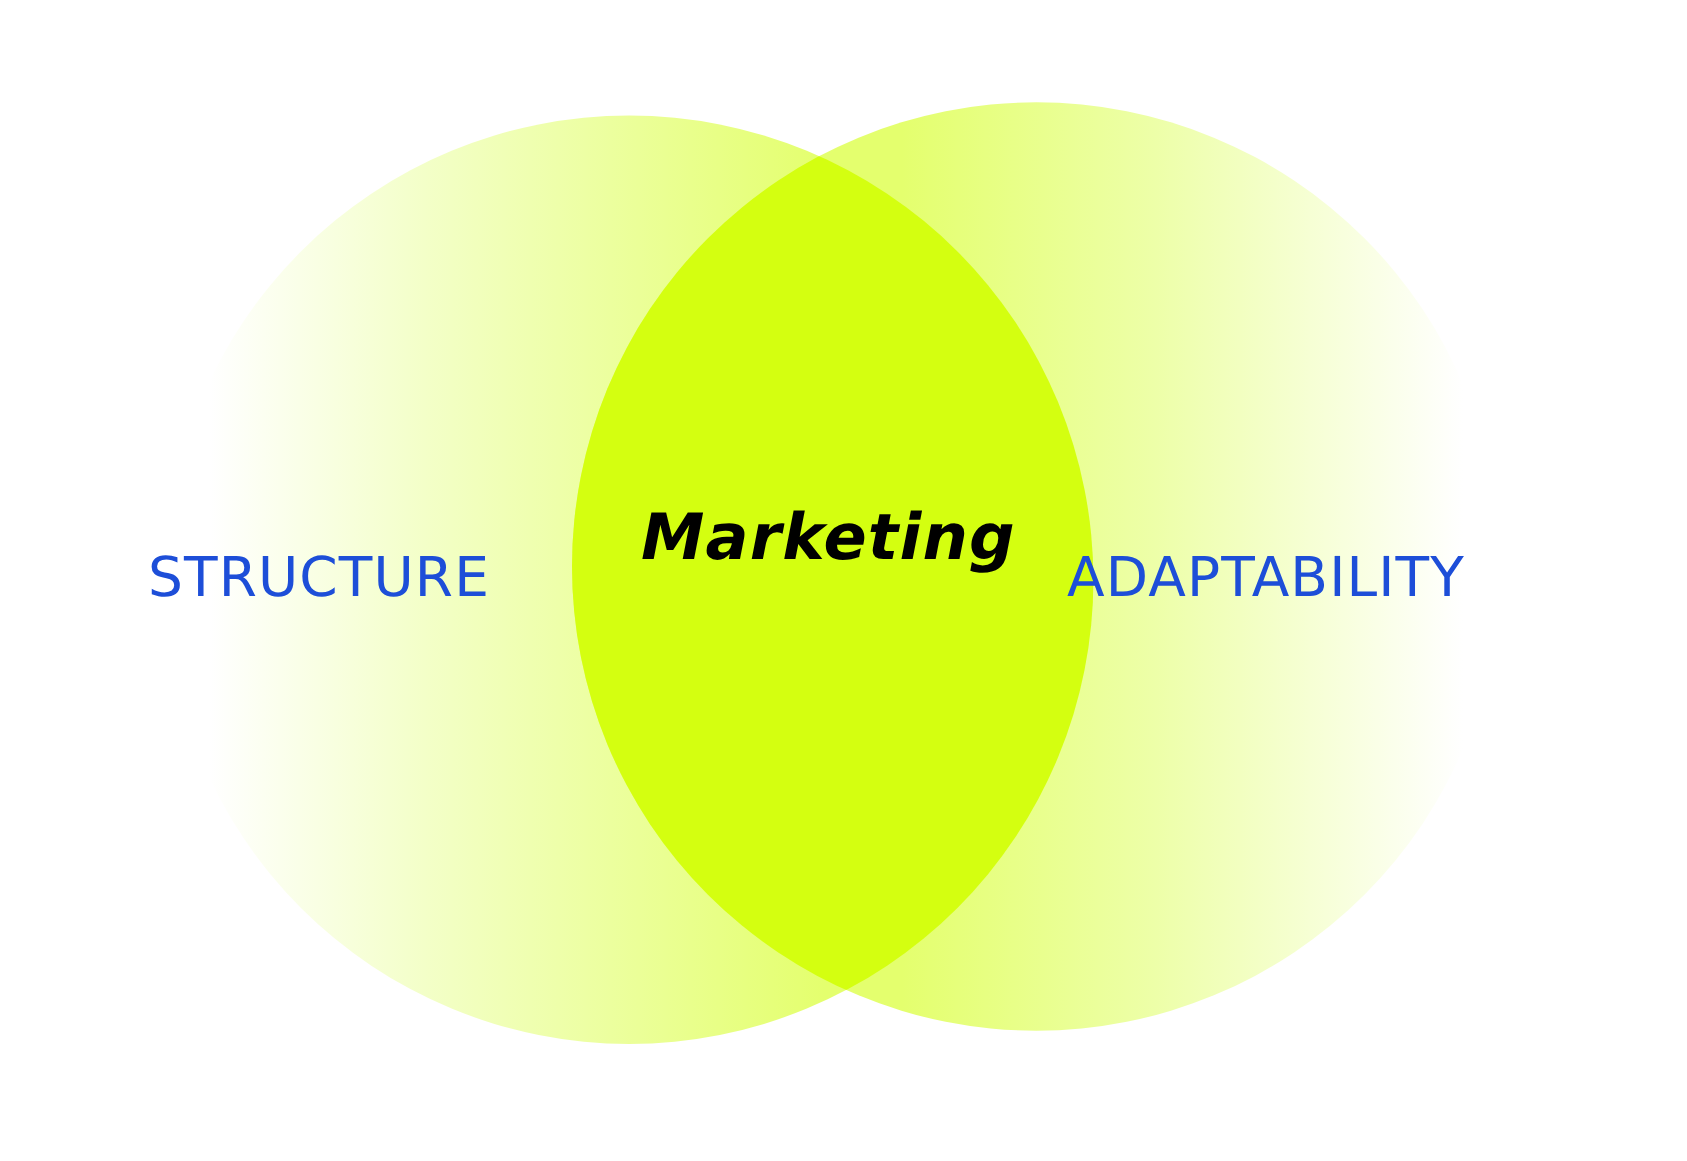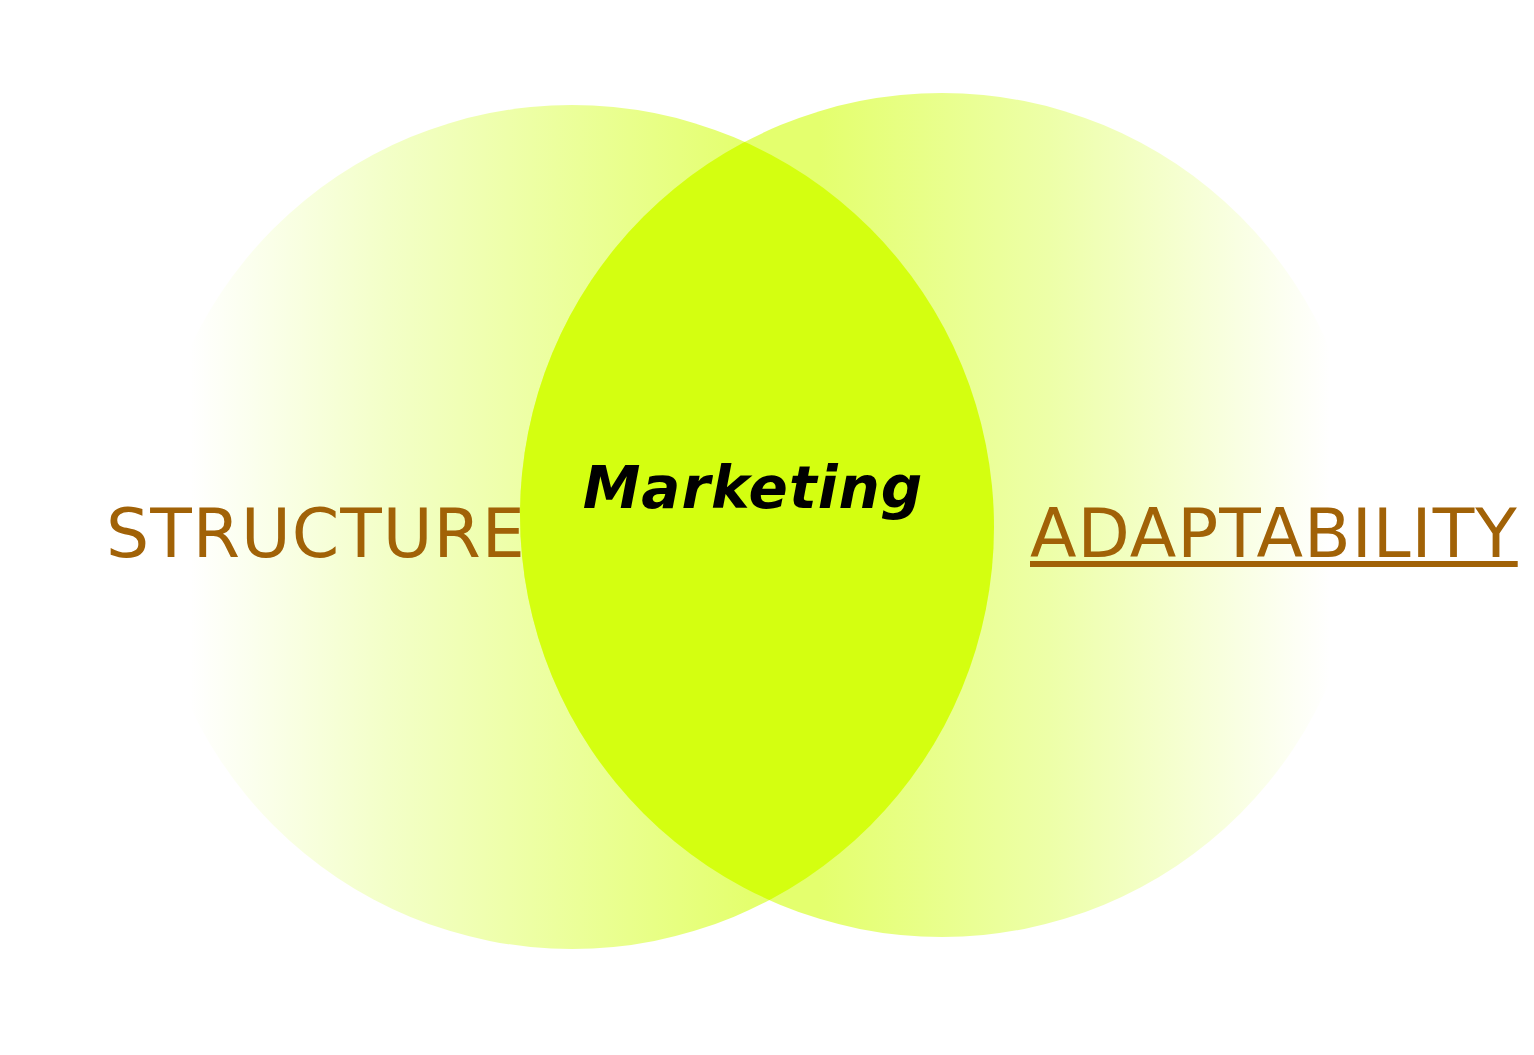--- a/index.html
+++ b/index.html
@@ -16,38 +16,37 @@
   }
   #venn {
     position: absolute;
     left: 0;
     top: 0;
   }
   .side-label {
     position: absolute;
     font-family: "DejaVu Sans", sans-serif;
     font-weight: 500;
-    font-size: 68px;
+    font-size: 50px;
     letter-spacing: 1px;
-    color: #a16207;
+    color: #1d4ed8;
     line-height: 1;
     white-space: nowrap;
   }
   #label-left {
     left: 106px;
     top: 500px;
     width: 368px;
     text-align: center;
   }
   #label-right {
-    left: 1030px;
+    left: 970px;
     top: 500px;
     width: 452px;
-    text-align: right;
-    text-decoration: underline;
+    text-align: left;
   }
   .center-label {
     position: absolute;
     left: 540px;
     top: 455px;
     width: 440px;
     text-align: center;
     font-family: "DejaVu Sans", sans-serif;
     font-weight: bold;
     font-style: italic;

